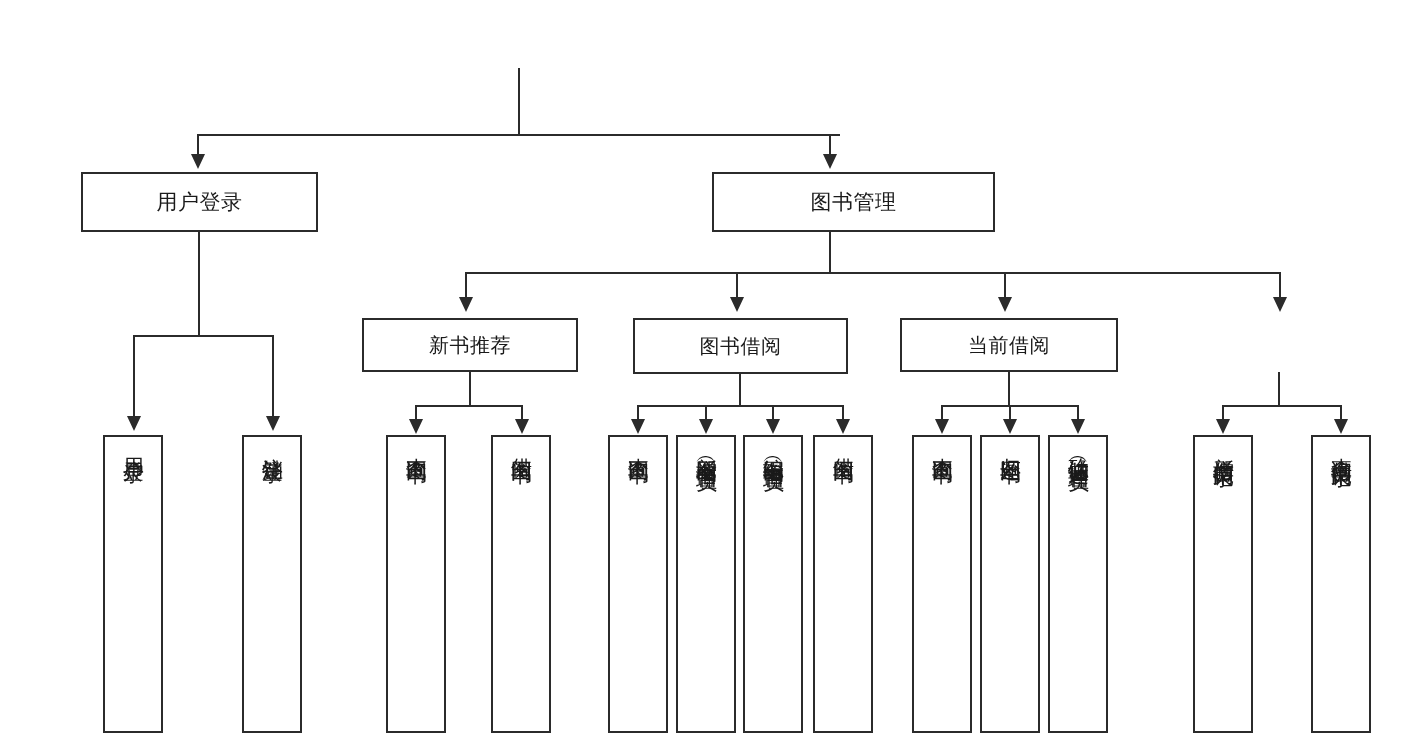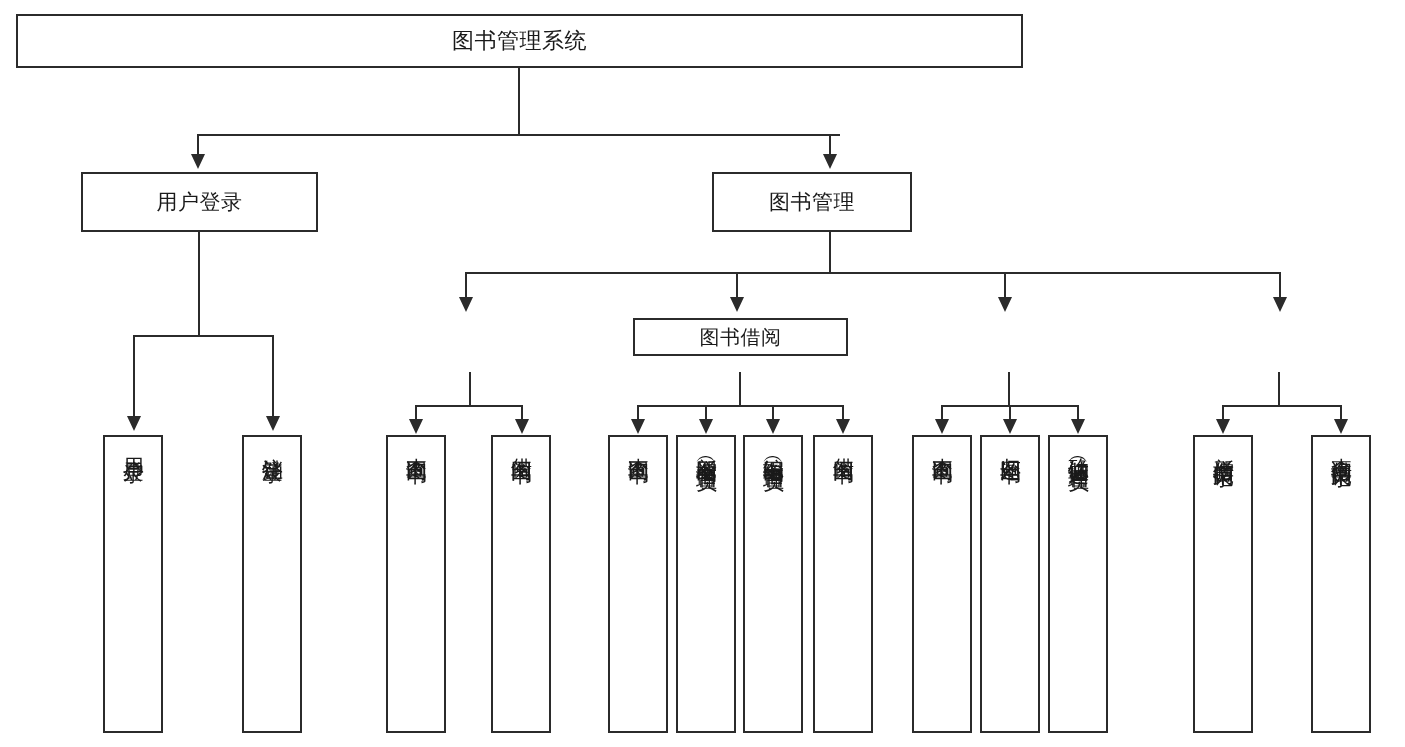--- a/index.html
+++ b/index.html
@@ -80,36 +80,33 @@
     color: #b5b5b5;
     white-space: nowrap;
     user-select: none;
   }
 </style>
 </head>
 <body>
 
 <div id="canvas">
 
-  <div class="node root" style="left:16px; top:14px; width:1007px; height:54px;">
-    <span class="label">图书管理系统</span>
-  </div>
 
   <div class="conn vline" style="left:518px; top:68px; height:67px;"></div>
   <div class="conn hline" style="left:197px; top:134px; width:643px;"></div>
   <div class="conn vline" style="left:197px; top:134px; height:22px;"></div>
   <div class="arrow" style="left:191px; top:154px;"></div>
   <div class="conn vline" style="left:829px; top:134px; height:22px;"></div>
   <div class="arrow" style="left:823px; top:154px;"></div>
 
   <div class="node lvl2" style="left:81px; top:172px; width:237px; height:60px;">
     <span class="label">用户登录</span>
   </div>
 
-  <div class="node lvl2" style="left:712px; top:172px; width:200px; height:60px;">
+  <div class="node lvl2" style="left:712px; top:172px; width:283px; height:60px;">
     <span class="label">图书管理</span>
   </div>
 
   <div class="conn vline" style="left:198px; top:232px; height:104px;"></div>
   <div class="conn hline" style="left:133px; top:335px; width:141px;"></div>
   <div class="conn vline" style="left:133px; top:335px; height:83px;"></div>
   <div class="arrow" style="left:127px; top:416px;"></div>
   <div class="conn vline" style="left:272px; top:335px; height:83px;"></div>
   <div class="arrow" style="left:266px; top:416px;"></div>
 
@@ -117,22 +114,28 @@
   <div class="conn hline" style="left:465px; top:272px; width:814px;"></div>
   <div class="conn vline" style="left:465px; top:272px; height:27px;"></div>
   <div class="arrow" style="left:459px; top:297px;"></div>
   <div class="conn vline" style="left:736px; top:272px; height:27px;"></div>
   <div class="arrow" style="left:730px; top:297px;"></div>
   <div class="conn vline" style="left:1004px; top:272px; height:27px;"></div>
   <div class="arrow" style="left:998px; top:297px;"></div>
   <div class="conn vline" style="left:1279px; top:272px; height:27px;"></div>
   <div class="arrow" style="left:1273px; top:297px;"></div>
 
-  <div class="node lvl3" style="left:633px; top:318px; width:215px; height:38px;">
+  <div class="node lvl3" style="left:362px; top:318px; width:216px; height:54px;">
+    <span class="label">新书推荐</span>
+  </div>
+  <div class="node lvl3" style="left:633px; top:318px; width:215px; height:56px;">
     <span class="label">图书借阅</span>
+  </div>
+  <div class="node lvl3" style="left:900px; top:318px; width:218px; height:54px;">
+    <span class="label">当前借阅</span>
   </div>
 
   <div class="conn vline" style="left:469px; top:372px; height:34px;"></div>
   <div class="conn hline" style="left:415px; top:405px; width:108px;"></div>
   <div class="conn vline" style="left:415px; top:405px; height:16px;"></div>
   <div class="arrow" style="left:409px; top:419px;"></div>
   <div class="conn vline" style="left:521px; top:405px; height:16px;"></div>
   <div class="arrow" style="left:515px; top:419px;"></div>
 
   <div class="conn vline" style="left:739px; top:372px; height:34px;"></div>

